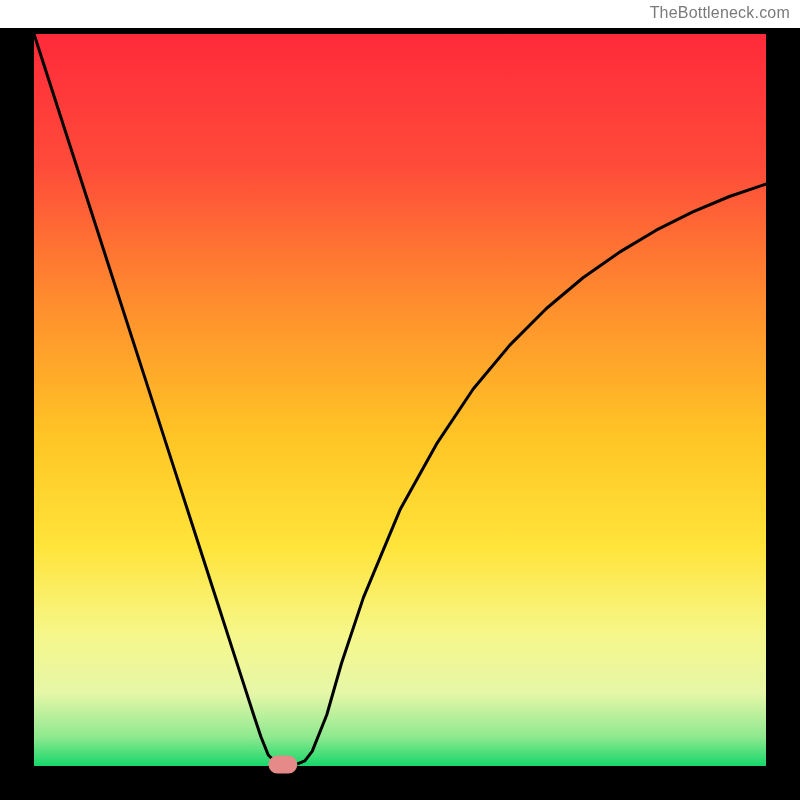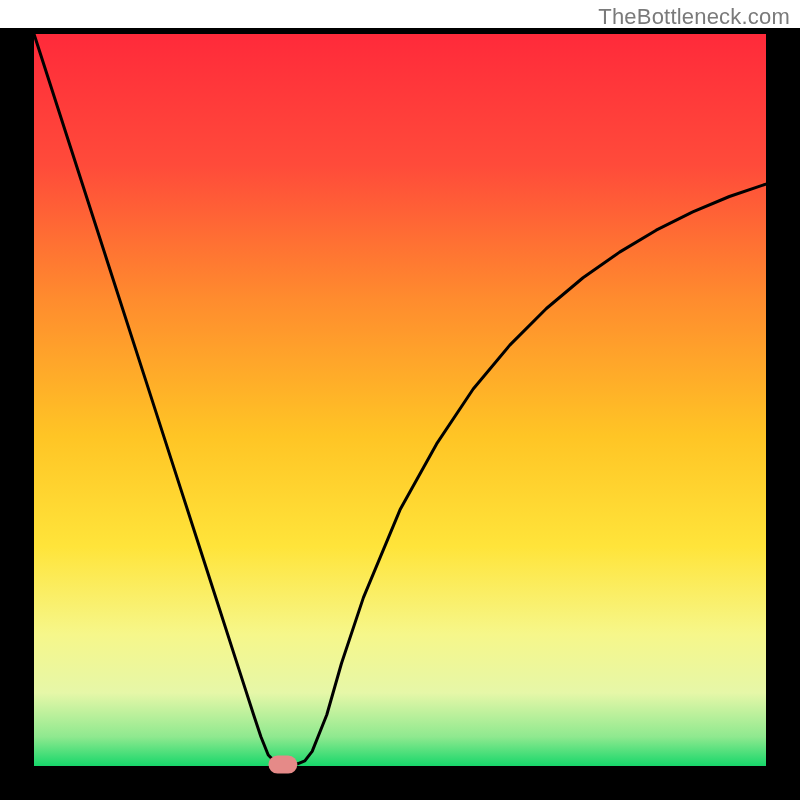--- a/index.html
+++ b/index.html
@@ -1,18 +1,18 @@
 <!DOCTYPE html>
 <html><head>
 <meta charset="utf-8">
 <style>
   html,body{margin:0;padding:0;width:800px;height:800px;overflow:hidden;background:#fff;font-family:Arial,Helvetica,sans-serif}
   .chart-wrap{position:relative;width:800px;height:800px}
   svg{display:block}
-  .watermark{position:absolute;top:4px;right:10px;font-size:22px;color:#7a7a7a;font-weight:400;letter-spacing:.2px}
+  .watermark{position:absolute;top:4px;right:10px;font-size:16px;color:#7a7a7a;font-weight:400;letter-spacing:.2px}
 </style>
 </head>
 <body>
 
 <div class="chart-wrap">
   <div class="watermark">TheBottleneck.com</div>
   <svg id="chart-svg" width="800" height="800" viewBox="0 0 800 800">
       <defs>
         <linearGradient id="bg-grad" x1="0" y1="0" x2="0" y2="1">
           <stop offset="0%" stop-color="#ff2a3a"></stop>

